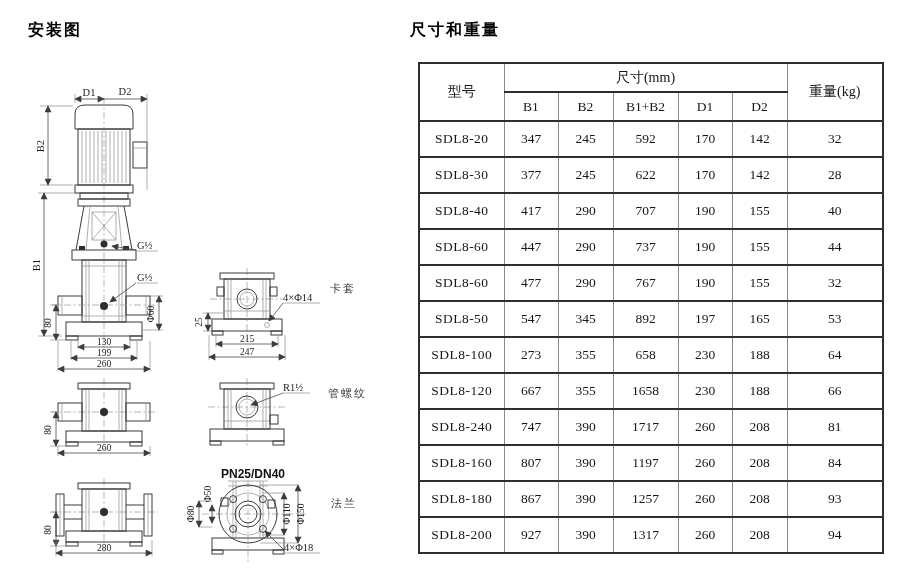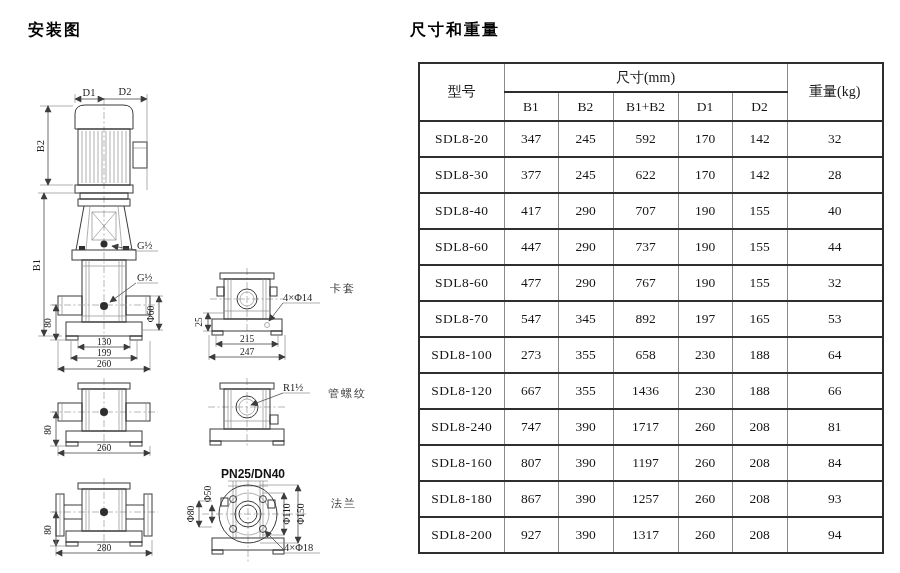--- a/index.html
+++ b/index.html
@@ -317,42 +317,42 @@
       <tr>
         <td class="model">SDL8-60</td>
         <td>477</td>
         <td>290</td>
         <td>767</td>
         <td>190</td>
         <td>155</td>
         <td>32</td>
       </tr>
       <tr>
-        <td class="model">SDL8-70</td>
+        <td class="model">SDL8-50</td>
         <td>547</td>
         <td>345</td>
         <td>892</td>
         <td>197</td>
         <td>165</td>
         <td>53</td>
       </tr>
       <tr>
         <td class="model">SDL8-100</td>
         <td>273</td>
         <td>355</td>
         <td>658</td>
         <td>230</td>
         <td>188</td>
         <td>64</td>
       </tr>
       <tr>
         <td class="model">SDL8-120</td>
         <td>667</td>
         <td>355</td>
-        <td>1436</td>
+        <td>1658</td>
         <td>230</td>
         <td>188</td>
         <td>66</td>
       </tr>
       <tr>
         <td class="model">SDL8-240</td>
         <td>747</td>
         <td>390</td>
         <td>1717</td>
         <td>260</td>

